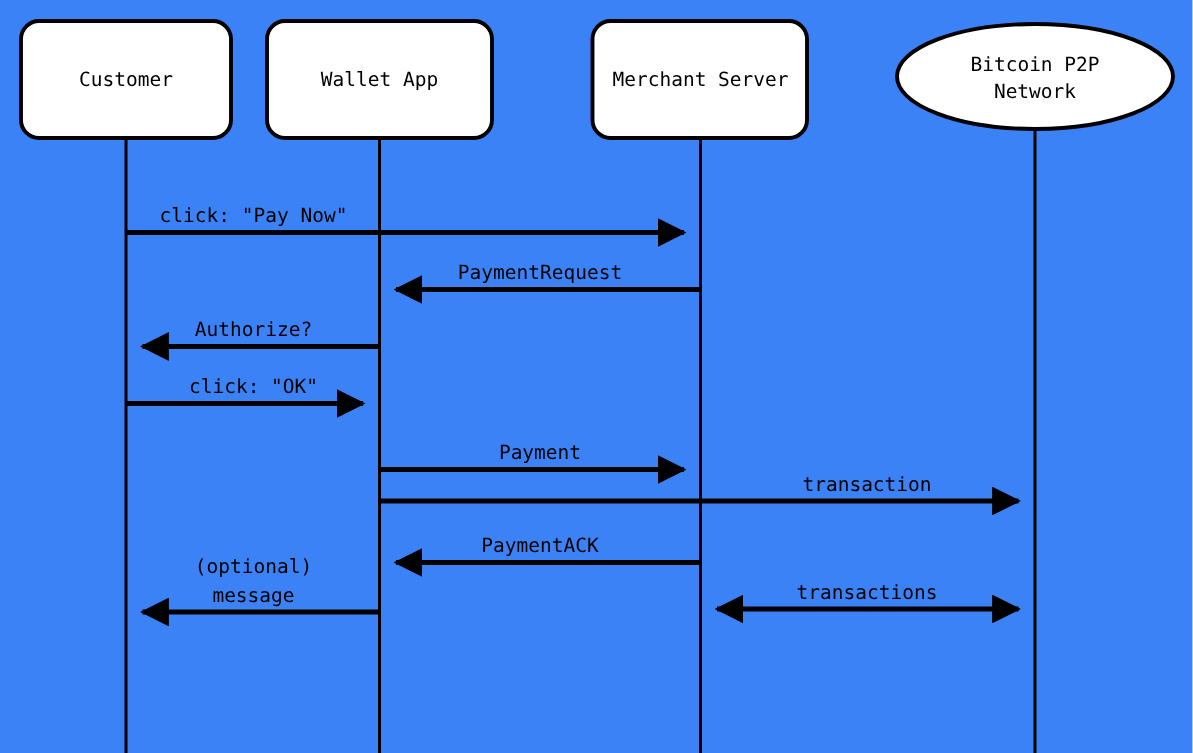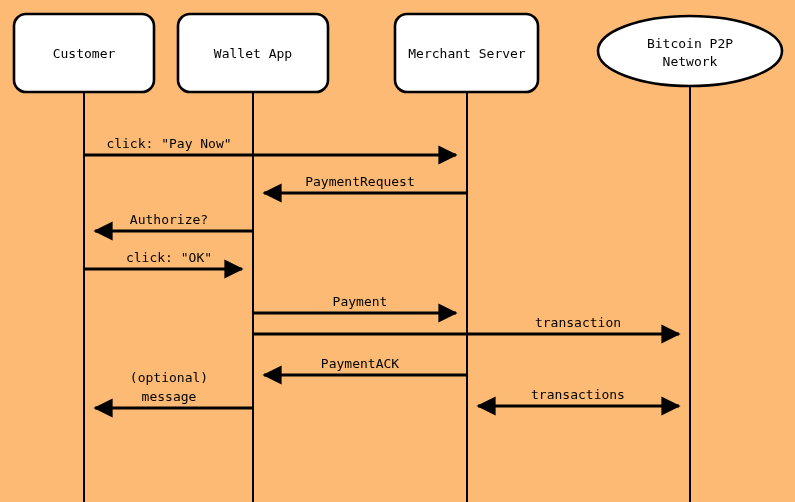--- a/index.html
+++ b/index.html
@@ -11,21 +11,21 @@
   body {
     width: 795px;
     height: 502px;
     font-family: "DejaVu Sans Mono", "Liberation Mono", monospace;
     overflow: hidden;
   }
   #diagram-root {
     position: relative;
     width: 795px;
     height: 502px;
-    background: #fdba74;
+    background: #3b82f6;
   }
   svg#sequence-canvas {
     display: block;
     width: 795px;
     height: 502px;
   }
   .participant-shape {
     fill: #ffffff;
     stroke: #000000;
     stroke-width: 2.6;

